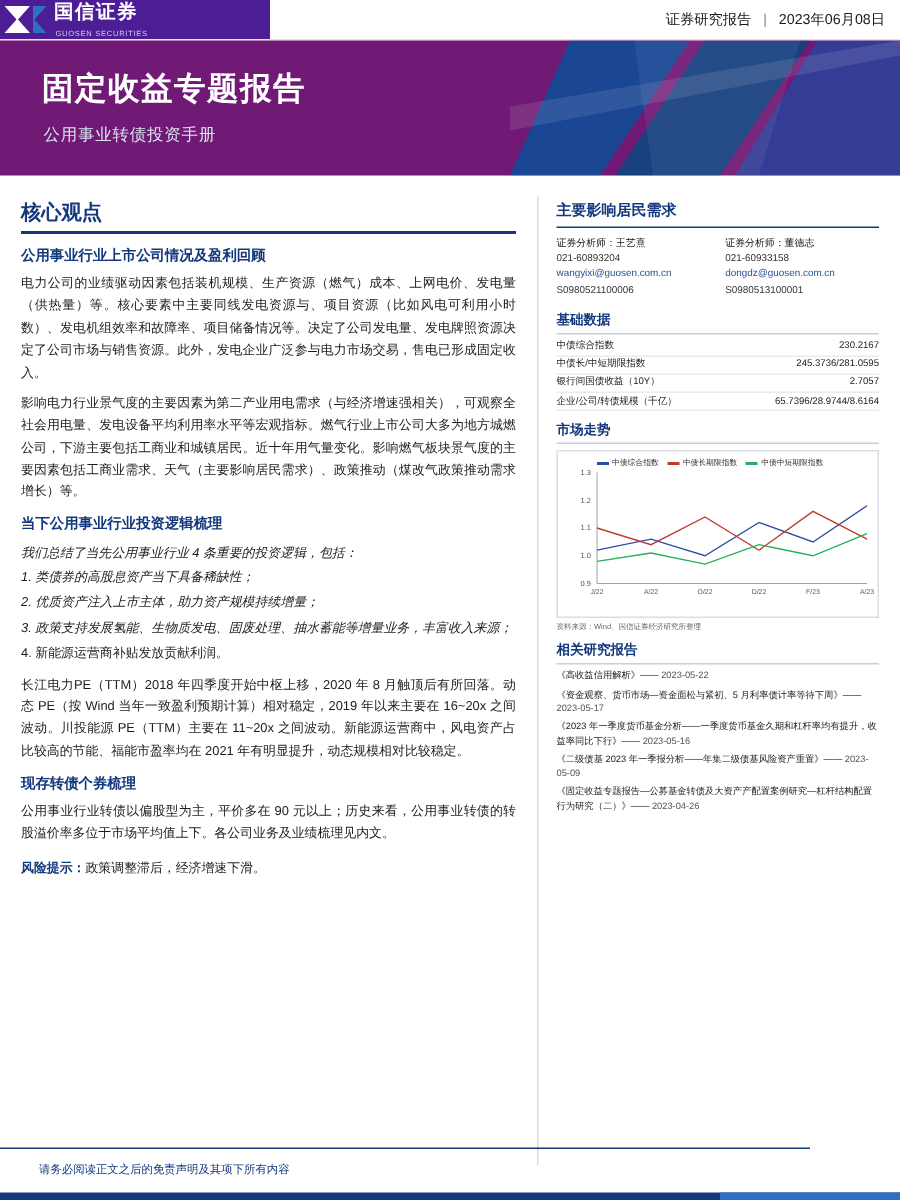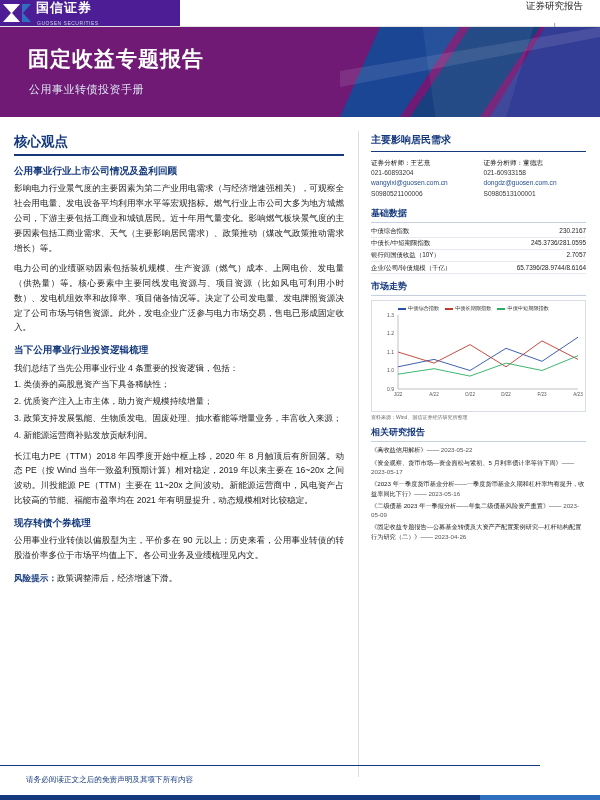--- a/index.html
+++ b/index.html
@@ -63,21 +63,20 @@
   .topbar-right {
     position: absolute;
     right: 10px;
     top: 0;
     height: 26px;
     display: flex;
     align-items: center;
     font-size: 9.5px;
     color: #1a1a1a;
     gap: 8px;
-    flex-direction: column;
   }
   .topbar-sep { color: #888; }
 
   
   .header {
     position: relative;
     height: 90px;
     background: #701a75;
     overflow: hidden;
   }
@@ -159,21 +158,21 @@
     margin: 8px 0 4px 0;
     line-height: 1.4;
   }
   .para {
     font-size: 8.6px;
     line-height: 1.72;
     color: #1c1c1c;
     margin: 0 0 6px 0;
     text-align: justify;
   }
-  .para.tight { margin-bottom: 2px; }
+  .para.tight { margin-bottom: 2px; font-style: italic; }
   .risk {
     font-size: 8.6px;
     line-height: 1.7;
     margin-top: 8px;
   }
   .risk b { color: #14397d; }
 
   
   .r-title {
     color: #14397d;
@@ -330,22 +329,22 @@
   </div>
 
   <div class="content">
 
     <div class="col-left">
       <div class="h-core">核心观点</div>
       <div class="h-core-underline"></div>
 
       <div>
         <div class="sec-title">公用事业行业上市公司情况及盈利回顾</div>
+        <p class="para">电力公司的业绩驱动因素包括装机规模、生产资源（燃气）成本、上网电价、发电量（供热量）等。核心要素中主要同线发电资源与、项目资源（比如风电可利用小时数）、发电机组效率和故障率、项目储备情况等。决定了公司发电量、发电牌照资源决定了公司市场与销售资源。此外，发电企业广泛参与电力市场交易，售电已形成固定收入。</p>
         <p class="para">影响电力行业景气度的主要因素为第二产业用电需求（与经济增速强相关），可观察全社会用电量、发电设备平均利用率水平等宏观指标。燃气行业上市公司大多为地方城燃公司，下游主要包括工商业和城镇居民。近十年用气量变化。影响燃气板块景气度的主要因素包括工商业需求、天气（主要影响居民需求）、政策推动（煤改气政策推动需求增长）等。</p>
-        <p class="para">电力公司的业绩驱动因素包括装机规模、生产资源（燃气）成本、上网电价、发电量（供热量）等。核心要素中主要同线发电资源与、项目资源（比如风电可利用小时数）、发电机组效率和故障率、项目储备情况等。决定了公司发电量、发电牌照资源决定了公司市场与销售资源。此外，发电企业广泛参与电力市场交易，售电已形成固定收入。</p>
       </div>
 
       <div>
         <div class="sec-title">当下公用事业行业投资逻辑梳理</div>
         <p class="para tight">我们总结了当先公用事业行业 4 条重要的投资逻辑，包括：</p>
         <p class="para tight">1. 类债券的高股息资产当下具备稀缺性；</p>
         <p class="para tight">2. 优质资产注入上市主体，助力资产规模持续增量；</p>
         <p class="para tight">3. 政策支持发展氢能、生物质发电、固废处理、抽水蓄能等增量业务，丰富收入来源；</p>
         <p class="para">4. 新能源运营商补贴发放贡献利润。</p>
       </div>

